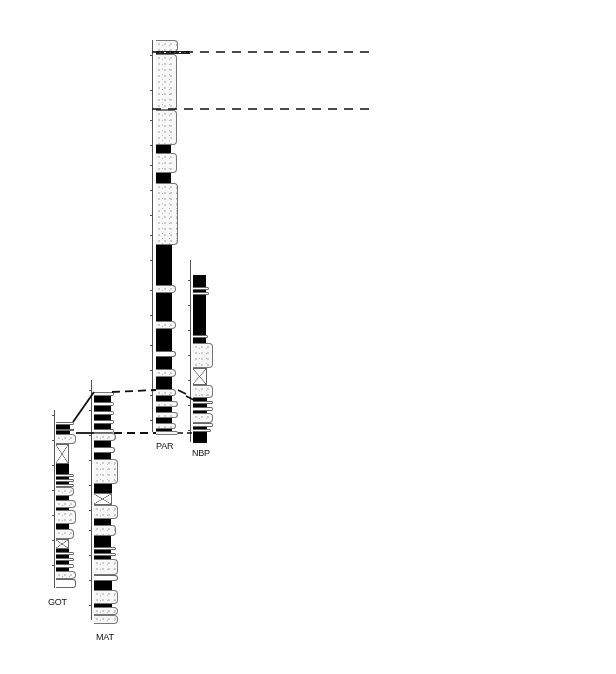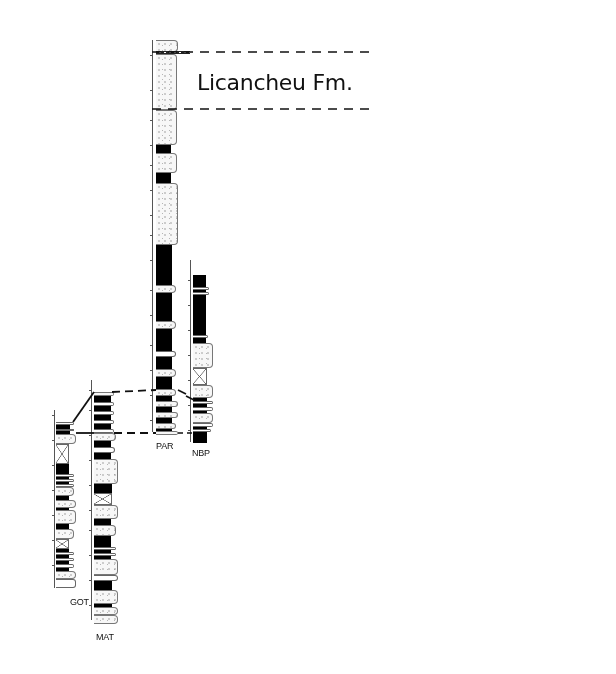--- a/index.html
+++ b/index.html
@@ -32,21 +32,20 @@
     }
     .col-label { position: absolute; font-family: "Liberation Sans", sans-serif; font-size: 9px; color: #111; letter-spacing: -0.2px; }
     .fm-label { position: absolute; font-family: "DejaVu Sans", sans-serif; font-size: 22px; color: #111; font-weight: normal; letter-spacing: -0.3px; }
     svg.overlay { position: absolute; left: 0; top: 0; }
   </style>
 </head>
 <body>
 
 <div id="canvas">
 
-  <div class="fm-label" style="left:197px; top:70px;">Licancheu Fm.</div>
 
   <div class="column" style="left:150px; top:40px; width:40px; height:395px;">
     <div class="axis" style="left:2px; top:0; height:392px;"></div>
     <div class="tick" style="left:0; top:15px;"></div>
     <div class="tick" style="left:0; top:50px;"></div>
     <div class="tick" style="left:0; top:80px;"></div>
     <div class="tick" style="left:0; top:105px;"></div>
     <div class="tick" style="left:0; top:125px;"></div>
     <div class="tick" style="left:0; top:150px;"></div>
     <div class="tick" style="left:0; top:175px;"></div>
@@ -198,21 +197,21 @@
   <div class="layer cover" style="left:56px; top:539px; width:13px; height:10px;"></div>
   <div class="layer mud" style="left:56px; top:549px; width:13px; height:3px;"></div>
   <div class="layer thin" style="left:56px; top:552px; width:18px; height:3px;"></div>
   <div class="layer mud" style="left:56px; top:555px; width:13px; height:3px;"></div>
   <div class="layer thin" style="left:56px; top:558px; width:18px; height:3px;"></div>
   <div class="layer mud" style="left:56px; top:561px; width:13px; height:3px;"></div>
   <div class="layer thin" style="left:56px; top:564px; width:18px; height:4px;"></div>
   <div class="layer mud" style="left:56px; top:568px; width:13px; height:3px;"></div>
   <div class="layer sand" style="left:56px; top:571px; width:20px; height:8px;"></div>
   <div class="layer thin" style="left:56px; top:579px; width:20px; height:9px;"></div>
-  <div class="col-label" style="left:70px; top:597px;">GOT</div>
+  <div class="col-label" style="left:48px; top:597px;">GOT</div>
 
   <svg class="overlay" width="616" height="674">
 
     <line x1="152" y1="52" x2="370" y2="52" stroke="#111" stroke-width="1.6" stroke-dasharray="9,7"></line>
     <line x1="152" y1="109" x2="370" y2="109" stroke="#111" stroke-width="1.6" stroke-dasharray="9,7"></line>
 
     <line x1="112" y1="392" x2="156" y2="390" stroke="#111" stroke-width="1.8" stroke-dasharray="8,5"></line>
     <line x1="178" y1="390" x2="186" y2="394" stroke="#111" stroke-width="1.6"></line>
     <line x1="186" y1="396" x2="194" y2="400" stroke="#111" stroke-width="1.6"></line>
 

